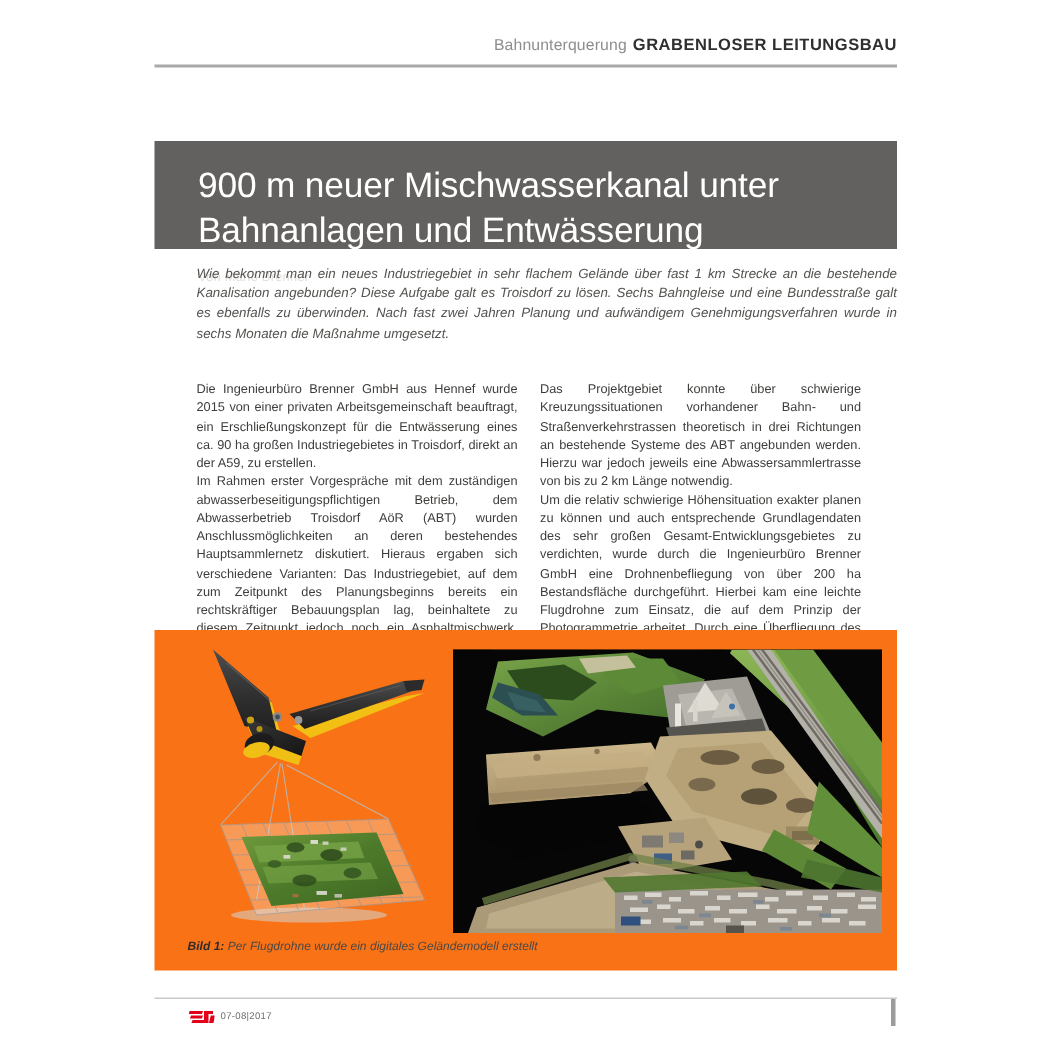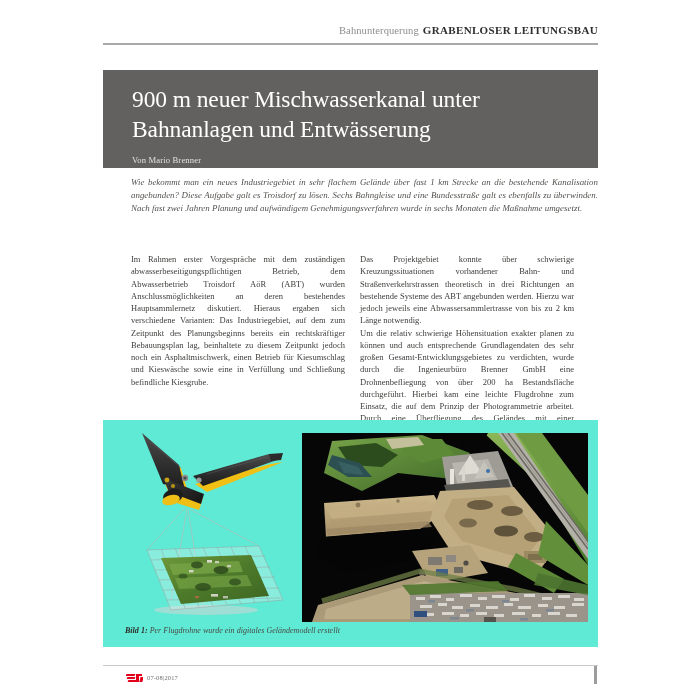--- a/index.html
+++ b/index.html
@@ -14,21 +14,20 @@
     overflow: hidden;
     font-family: "Liberation Sans", sans-serif;
     color: #3b3b3b;
     position: relative;
   }
 
   .page {
     position: absolute;
     inset: 0;
     background: #fff;
-    font-family: Liberation Serif, serif;
   }
 
   
   .running-head {
     position: absolute;
     left: 103px;
     top: 20px;
     width: 495px;
     text-align: right;
     white-space: nowrap;
@@ -51,23 +50,23 @@
     top: 43px;
     width: 495px;
     height: 1.6px;
     background: #a9a9a9;
   }
 
   
   .title-block {
     position: absolute;
     left: 103px;
-    top: 70px;
+    top: 94px;
     width: 495px;
-    height: 98px;
+    height: 72px;
     background: #63615f;
     box-sizing: border-box;
     padding: 14px 26px 5px 29px;
   }
   .title-line {
     color: #ffffff;
     font-size: 23.5px;
     font-weight: normal;
     line-height: 30px;
     letter-spacing: -.1px;
@@ -108,21 +107,21 @@
   .col-right { left: 360px; }
   .col p { margin: 0; }
 
   
   .figure {
     position: absolute;
     left: 103px;
     top: 420px;
     width: 495px;
     height: 227px;
-    background: #5eead4;
+    background: #f97316;
   }
 
   
   .art-drone {
     position: absolute;
     left: 8px;
     top: 4px;
     width: 190px;
     height: 196px;
   }
@@ -225,20 +224,21 @@
 
   <div class="title-block">
     <div class="title-line">900 m neuer Mischwasserkanal unter</div>
     <div class="title-line">Bahnanlagen und Entwässerung</div>
     <div class="byline">Von Mario Brenner</div>
   </div>
 
   <div class="lead">Wie bekommt man ein neues Industriegebiet in sehr flachem Gelände über fast 1 km Strecke an die bestehende Kanalisation angebunden? Diese Aufgabe galt es Troisdorf zu lösen. Sechs Bahngleise und eine Bundesstraße galt es ebenfalls zu überwinden. Nach fast zwei Jahren Planung und aufwändigem Genehmigungsverfahren wurde in sechs Monaten die Maßnahme umgesetzt.</div>
 
   <div class="col col-left">
+    <p>Die Ingenieurbüro Brenner GmbH aus Hennef wurde 2015 von einer privaten Arbeitsgemeinschaft beauftragt, ein Erschließungskonzept für die Entwässerung eines ca. 90 ha großen Industriegebietes in Troisdorf, direkt an der A59, zu erstellen.</p>
     <p>Im Rahmen erster Vorgespräche mit dem zuständigen abwasserbeseitigungspflichtigen Betrieb, dem Abwasserbetrieb Troisdorf AöR (ABT) wurden Anschlussmöglichkeiten an deren bestehendes Hauptsammlernetz diskutiert. Hieraus ergaben sich verschiedene Varianten: Das Industriegebiet, auf dem zum Zeitpunkt des Planungsbeginns bereits ein rechtskräftiger Bebauungsplan lag, beinhaltete zu diesem Zeitpunkt jedoch noch ein Asphaltmischwerk, einen Betrieb für Kiesumschlag und Kieswäsche sowie eine in Verfüllung und Schließung befindliche Kiesgrube.</p>
   </div>
 
   <div class="col col-right">
     <p>Das Projektgebiet konnte über schwierige Kreuzungssituationen vorhandener Bahn- und Straßenverkehrstrassen theoretisch in drei Richtungen an bestehende Systeme des ABT angebunden werden. Hierzu war jedoch jeweils eine Abwassersammlertrasse von bis zu 2 km Länge notwendig.</p>
     <p>Um die relativ schwierige Höhensituation exakter planen zu können und auch entsprechende Grundlagendaten des sehr großen Gesamt-Entwicklungsgebietes zu verdichten, wurde durch die Ingenieurbüro Brenner GmbH eine Drohnenbefliegung von über 200 ha Bestandsfläche durchgeführt. Hierbei kam eine leichte Flugdrohne zum Einsatz, die auf dem Prinzip der Photogrammetrie arbeitet. Durch eine Überfliegung des Geländes mit einer Gesamtflugdauer von insgesamt ca. einer Stunde wurden ca. 15 Mio. Bildpunkte erfasst, aus denen dann für</p>
   </div>
 
   <div class="figure">
 

